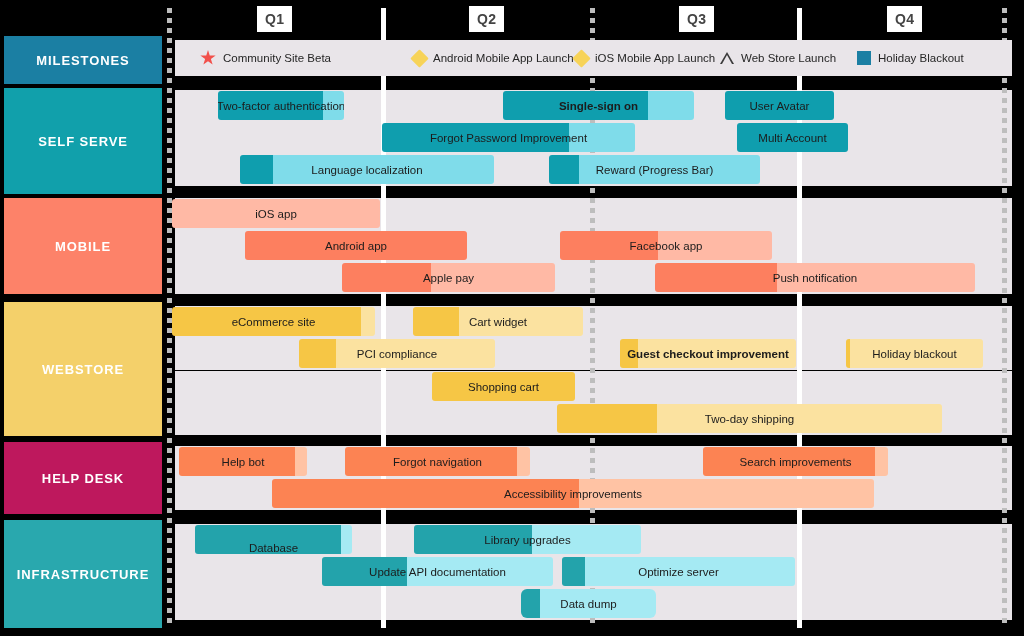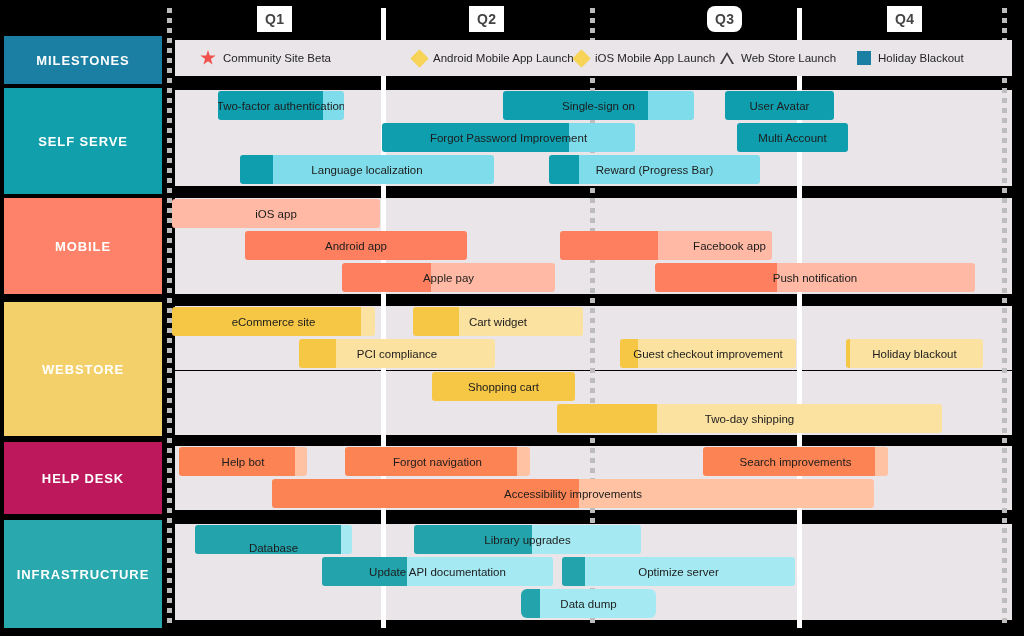--- a/index.html
+++ b/index.html
@@ -155,21 +155,21 @@
     <div class="vline-dash" style="left:423px;"></div>
     <div class="vline-solid" style="left:630px;"></div>
     <div class="vline-dash" style="left:835px;"></div>
 
     <div class="q-label" style="left:90px;">
       <span>Q1</span>
     </div>
     <div class="q-label" style="left:302px;text-align:right;">
       <span>Q2</span>
     </div>
-    <div class="q-label" style="left:540px;border-radius:8px;">
+    <div class="q-label" style="left:512px;">
       <span>Q3</span>
     </div>
     <div class="q-label" style="left:720px;">
       <span>Q4</span>
     </div>
 
     <div id="ms-row" style="top:40px;height:36px;">
       <div class="ms-item" style="left:25px;">
         <span class="gl-star"></span>
         <span class="ms-text">Community Site Beta</span>
@@ -190,21 +190,21 @@
         <span class="gl-square"></span>
         <span class="ms-text">Holiday Blackout</span>
       </div>
     </div>
 
     <div class="bar" style="left:51px;top:91px;width:126px;">
       <span class="fill" style="width:83%;background:#0f9eae;"></span>
       <span class="rest" style="width:17%;background:#7fdcea;"></span>
       <span class="cap">Two-factor authentication</span>
     </div>
-    <div class="bar" style="left:336px;top:91px;width:191px;">
+    <div class="bar" style="left:336px;top:91px;width:191px;font-weight:bold;">
       <span class="fill" style="width:76%;background:#0f9eae;"></span>
       <span class="rest" style="width:24%;background:#7fdcea;"></span>
       <span class="cap">Single-sign on</span>
     </div>
     <div class="bar" style="left:558px;top:91px;width:109px;">
       <span class="fill" style="width:100%;background:#0f9eae;"></span>
       <span class="cap">User Avatar</span>
     </div>
 
     <div class="bar" style="left:215px;top:123px;width:253px;">
@@ -230,21 +230,21 @@
 
     <div class="bar" style="left:5px;top:199px;width:208px;">
       <span class="fill" style="width:100%;background:#ffb9a5;"></span>
       <span class="cap">iOS app</span>
     </div>
 
     <div class="bar" style="left:78px;top:231px;width:222px;">
       <span class="fill" style="width:100%;background:#fd7f5f;"></span>
       <span class="cap">Android app</span>
     </div>
-    <div class="bar" style="left:393px;top:231px;width:212px;justify-content:flex-end;">
+    <div class="bar" style="left:393px;top:231px;width:212px;">
       <span class="fill" style="width:46%;background:#fd7f5f;"></span>
       <span class="rest" style="width:54%;background:#ffb9a5;"></span>
       <span class="cap">Facebook app</span>
     </div>
 
     <div class="bar" style="left:175px;top:263px;width:213px;">
       <span class="fill" style="width:42%;background:#fd7f5f;"></span>
       <span class="rest" style="width:58%;background:#ffb9a5;"></span>
       <span class="cap">Apple pay</span>
     </div>
@@ -263,21 +263,21 @@
       <span class="fill" style="width:27%;background:#f6c645;"></span>
       <span class="rest" style="width:73%;background:#fbe2a0;"></span>
       <span class="cap">Cart widget</span>
     </div>
 
     <div class="bar" style="left:132px;top:339px;width:196px;">
       <span class="fill" style="width:19%;background:#f6c645;"></span>
       <span class="rest" style="width:81%;background:#fbe2a0;"></span>
       <span class="cap">PCI compliance</span>
     </div>
-    <div class="bar" style="left:453px;top:339px;width:176px;">
+    <div class="bar" style="left:453px;top:339px;width:176px;font-weight:bold;">
       <span class="fill" style="width:10%;background:#f6c645;"></span>
       <span class="rest" style="width:90%;background:#fbe2a0;"></span>
       <span class="cap">Guest checkout improvement</span>
     </div>
     <div class="bar" style="left:679px;top:339px;width:137px;">
       <span class="fill" style="width:3%;background:#f6c645;"></span>
       <span class="rest" style="width:97%;background:#fbe2a0;"></span>
       <span class="cap">Holiday blackout</span>
     </div>
 

